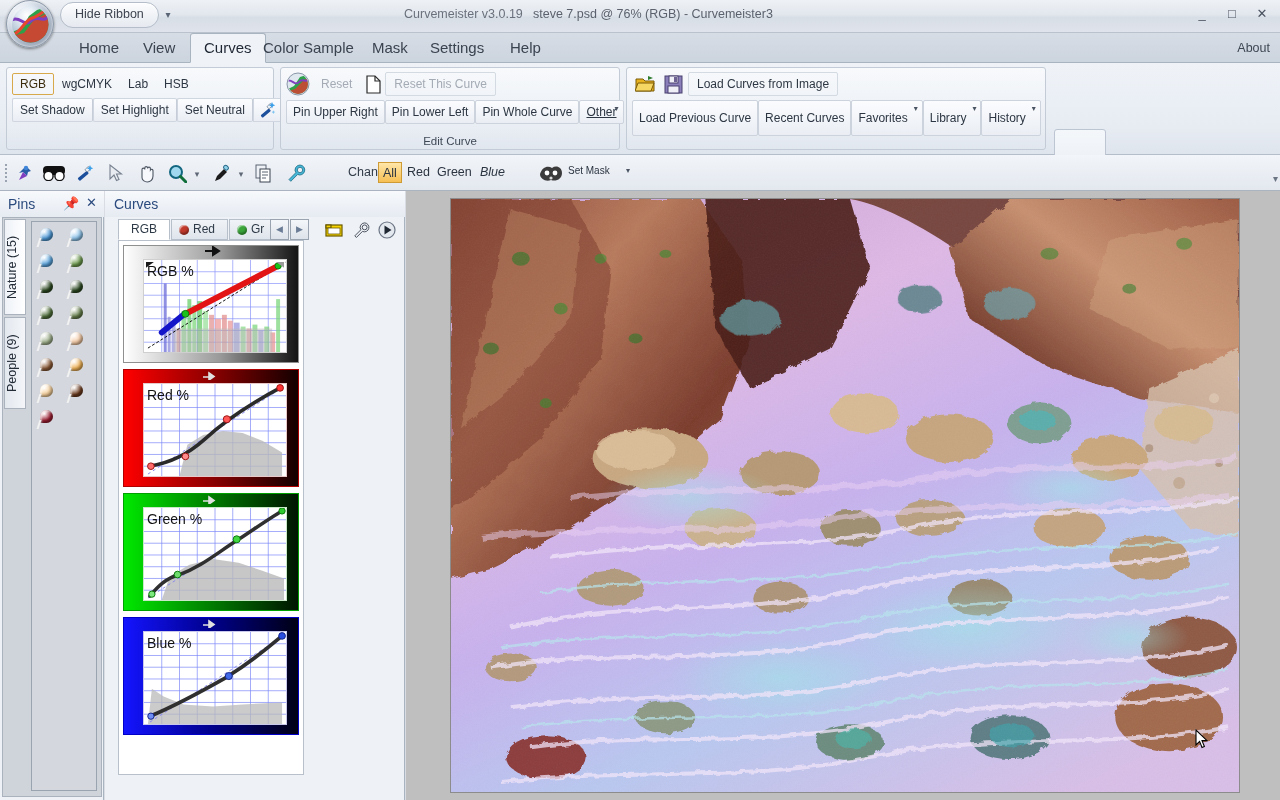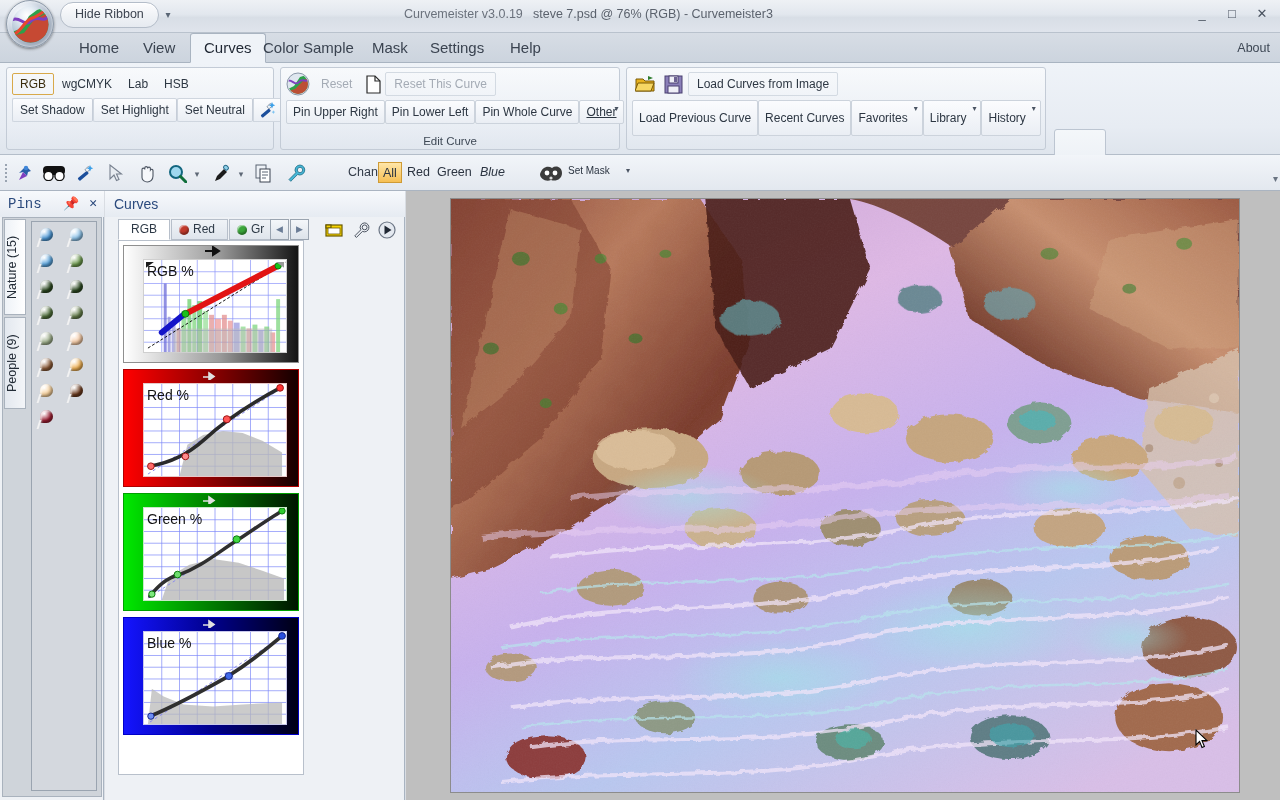--- a/index.html
+++ b/index.html
@@ -143,21 +143,21 @@
   .chan-item { position:absolute; top:7px; height:21px; line-height:21px; padding:0 4px; font-size:12.5px; color:#2b3441; }
   .chan-item.sel { background:linear-gradient(to bottom,#ffe6a8,#f6bf54); border:1px solid #cf9b35; }
   .tb-overflow { position:absolute; right:2px; top:18px; color:#6a7482; font-size:10px;}
 
   
   .pins-panel {
     position:absolute; left:0; top:191px; width:104px; height:609px;
     background:#eef1f5; border-right:1px solid #a9b4c1;
   }
   .pins-header { position:absolute; left:0; top:0; width:104px; height:26px;
-     background:linear-gradient(to bottom,#f7f9fc,#e6ebf2);font-family:Liberation Mono, monospace; }
+     background:linear-gradient(to bottom,#f7f9fc,#e6ebf2); }
   .pins-title { position:absolute; left:8px; top:5px; color:#2b4a7d; font-size:14px; }
   .pins-pin { position:absolute; right:24px; top:5px; color:#2b4a7d; font-size:13px; }
   .pins-close { position:absolute; right:7px; top:4px; color:#2b4a7d; font-size:13px; }
   .pins-body { position:absolute; left:2px; top:26px; width:100px; height:580px;
      background:#cfd4da; border:1px solid #a9b2bd; }
   .vtabstrip { position:absolute; left:1px; top:1px; width:24px; height:576px; }
   .vtab { position:absolute; left:0; width:22px;
      background:linear-gradient(to right,#f3f5f8,#e3e8ef);
      border:1px solid #a9b2bd; color:#222b36; font-size:12.5px;
      writing-mode: vertical-rl; transform: rotate(180deg);

